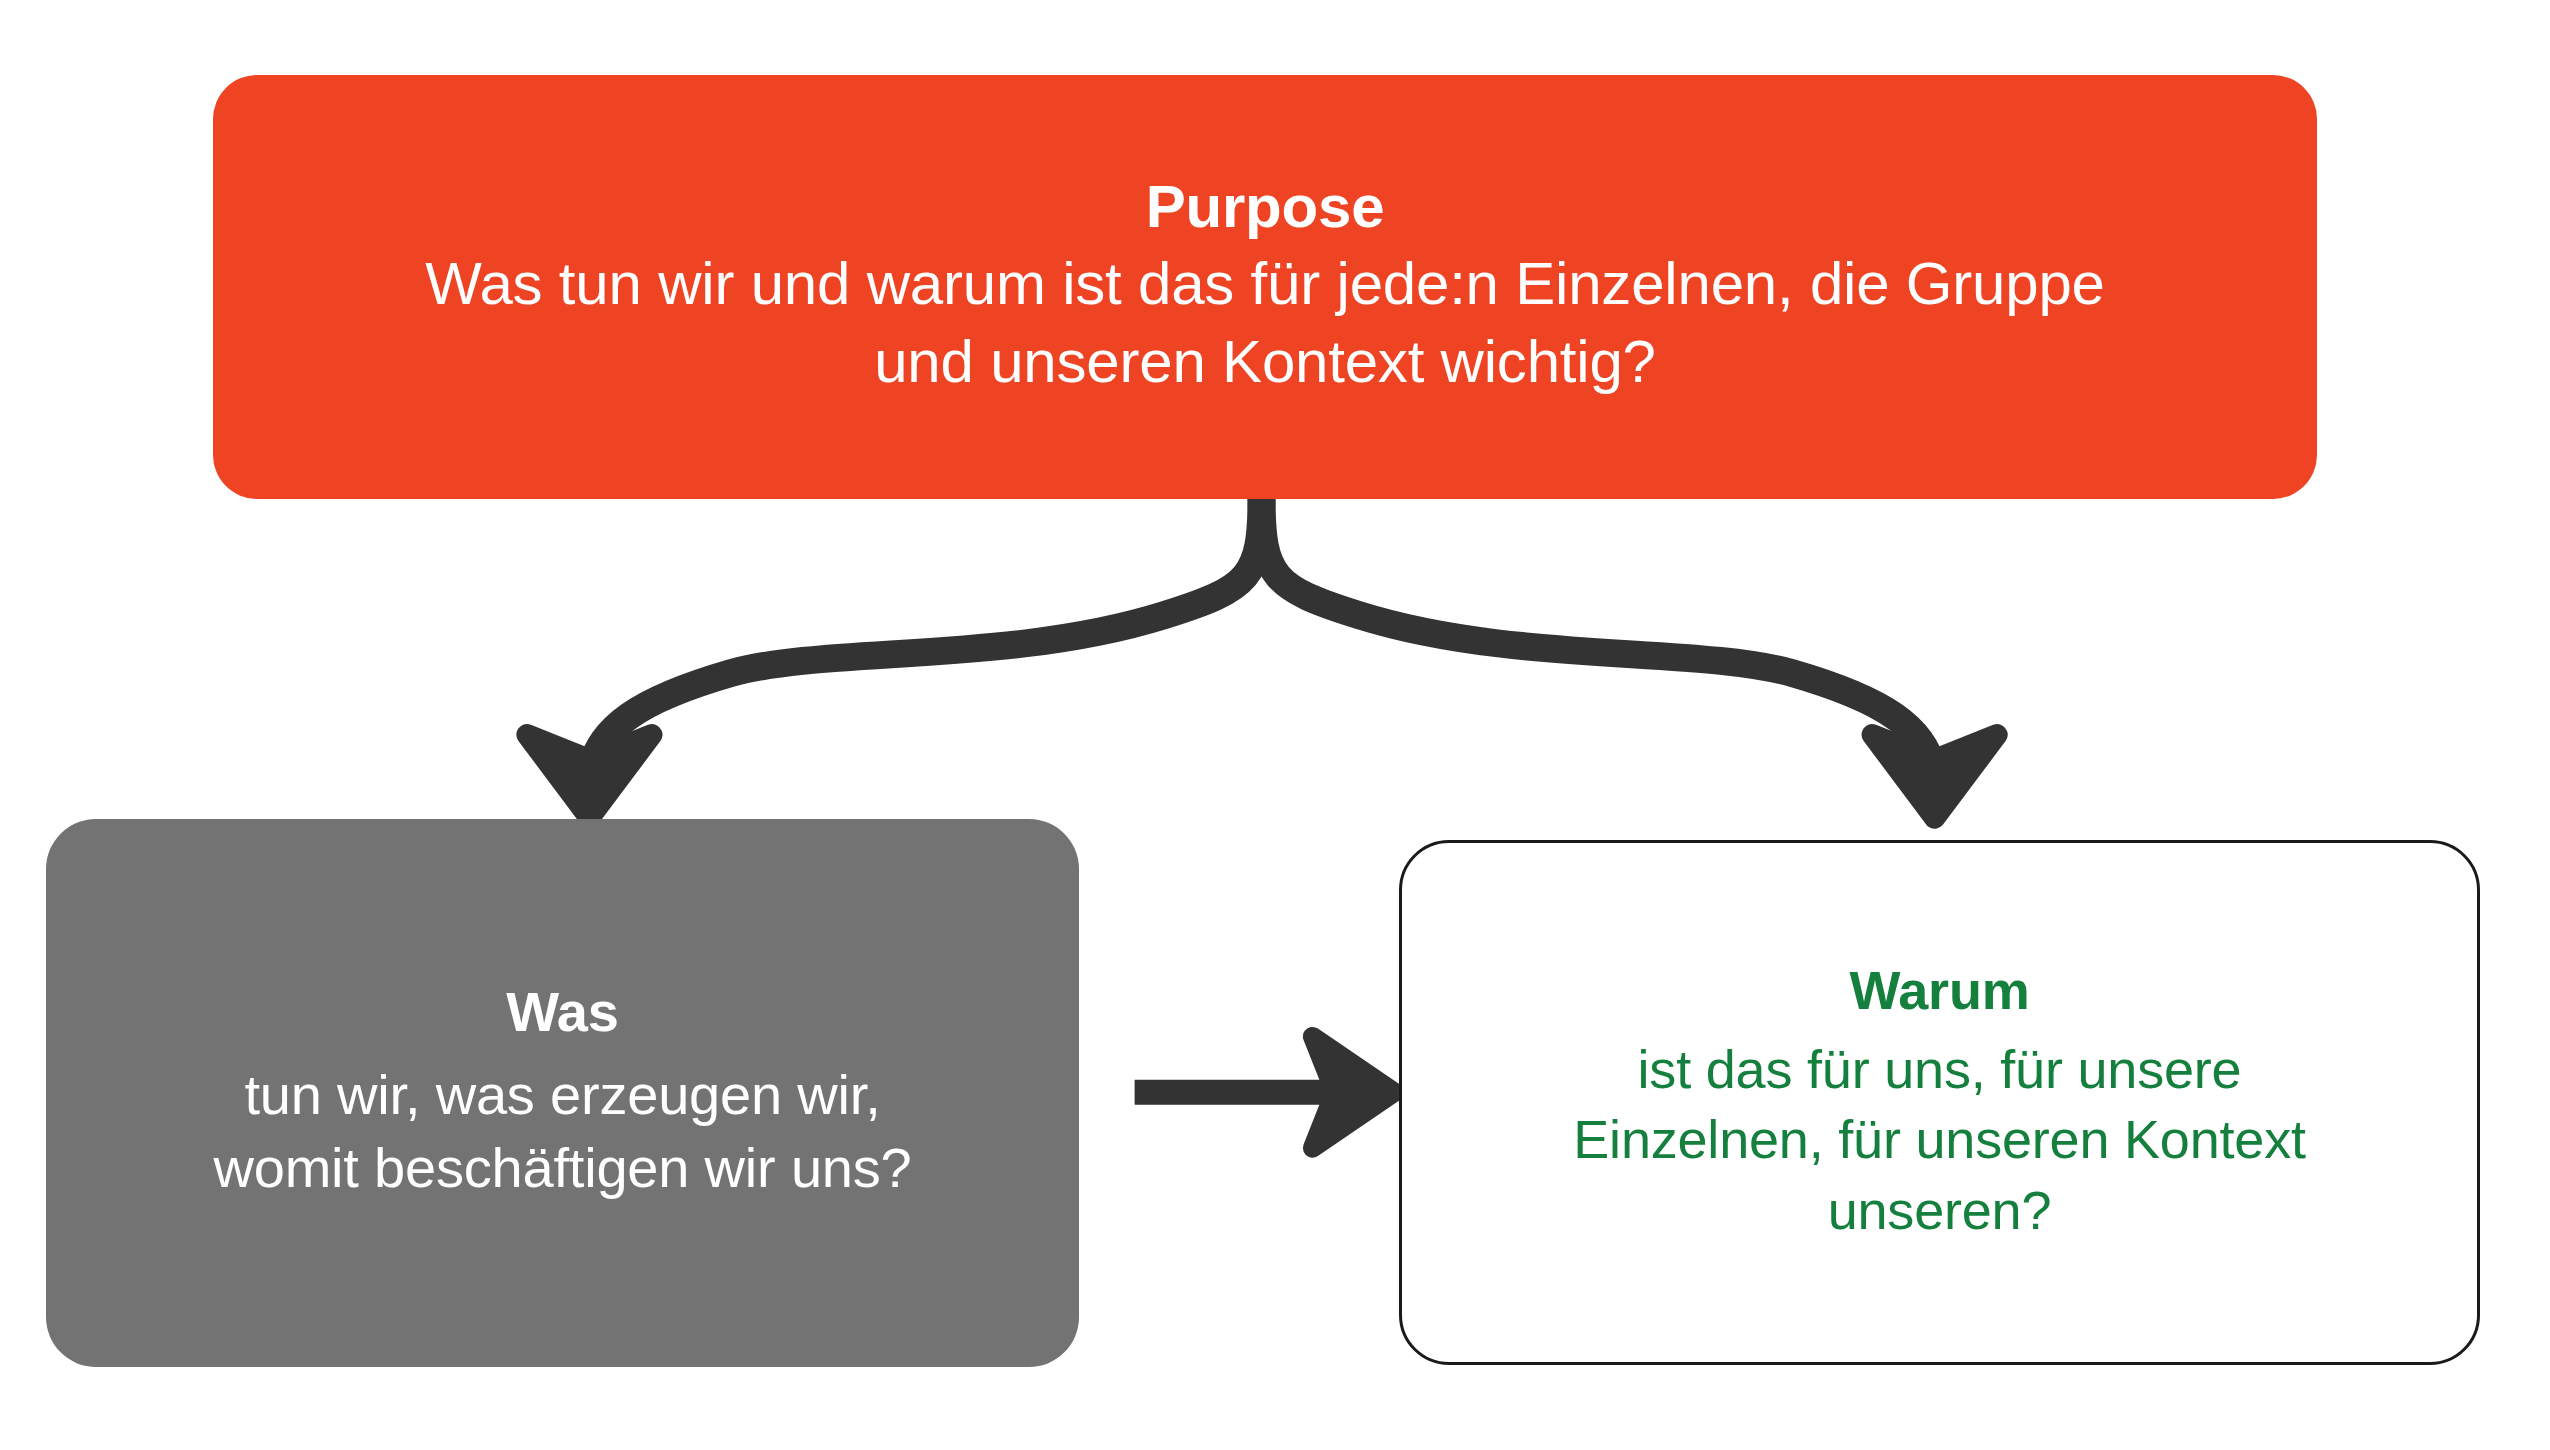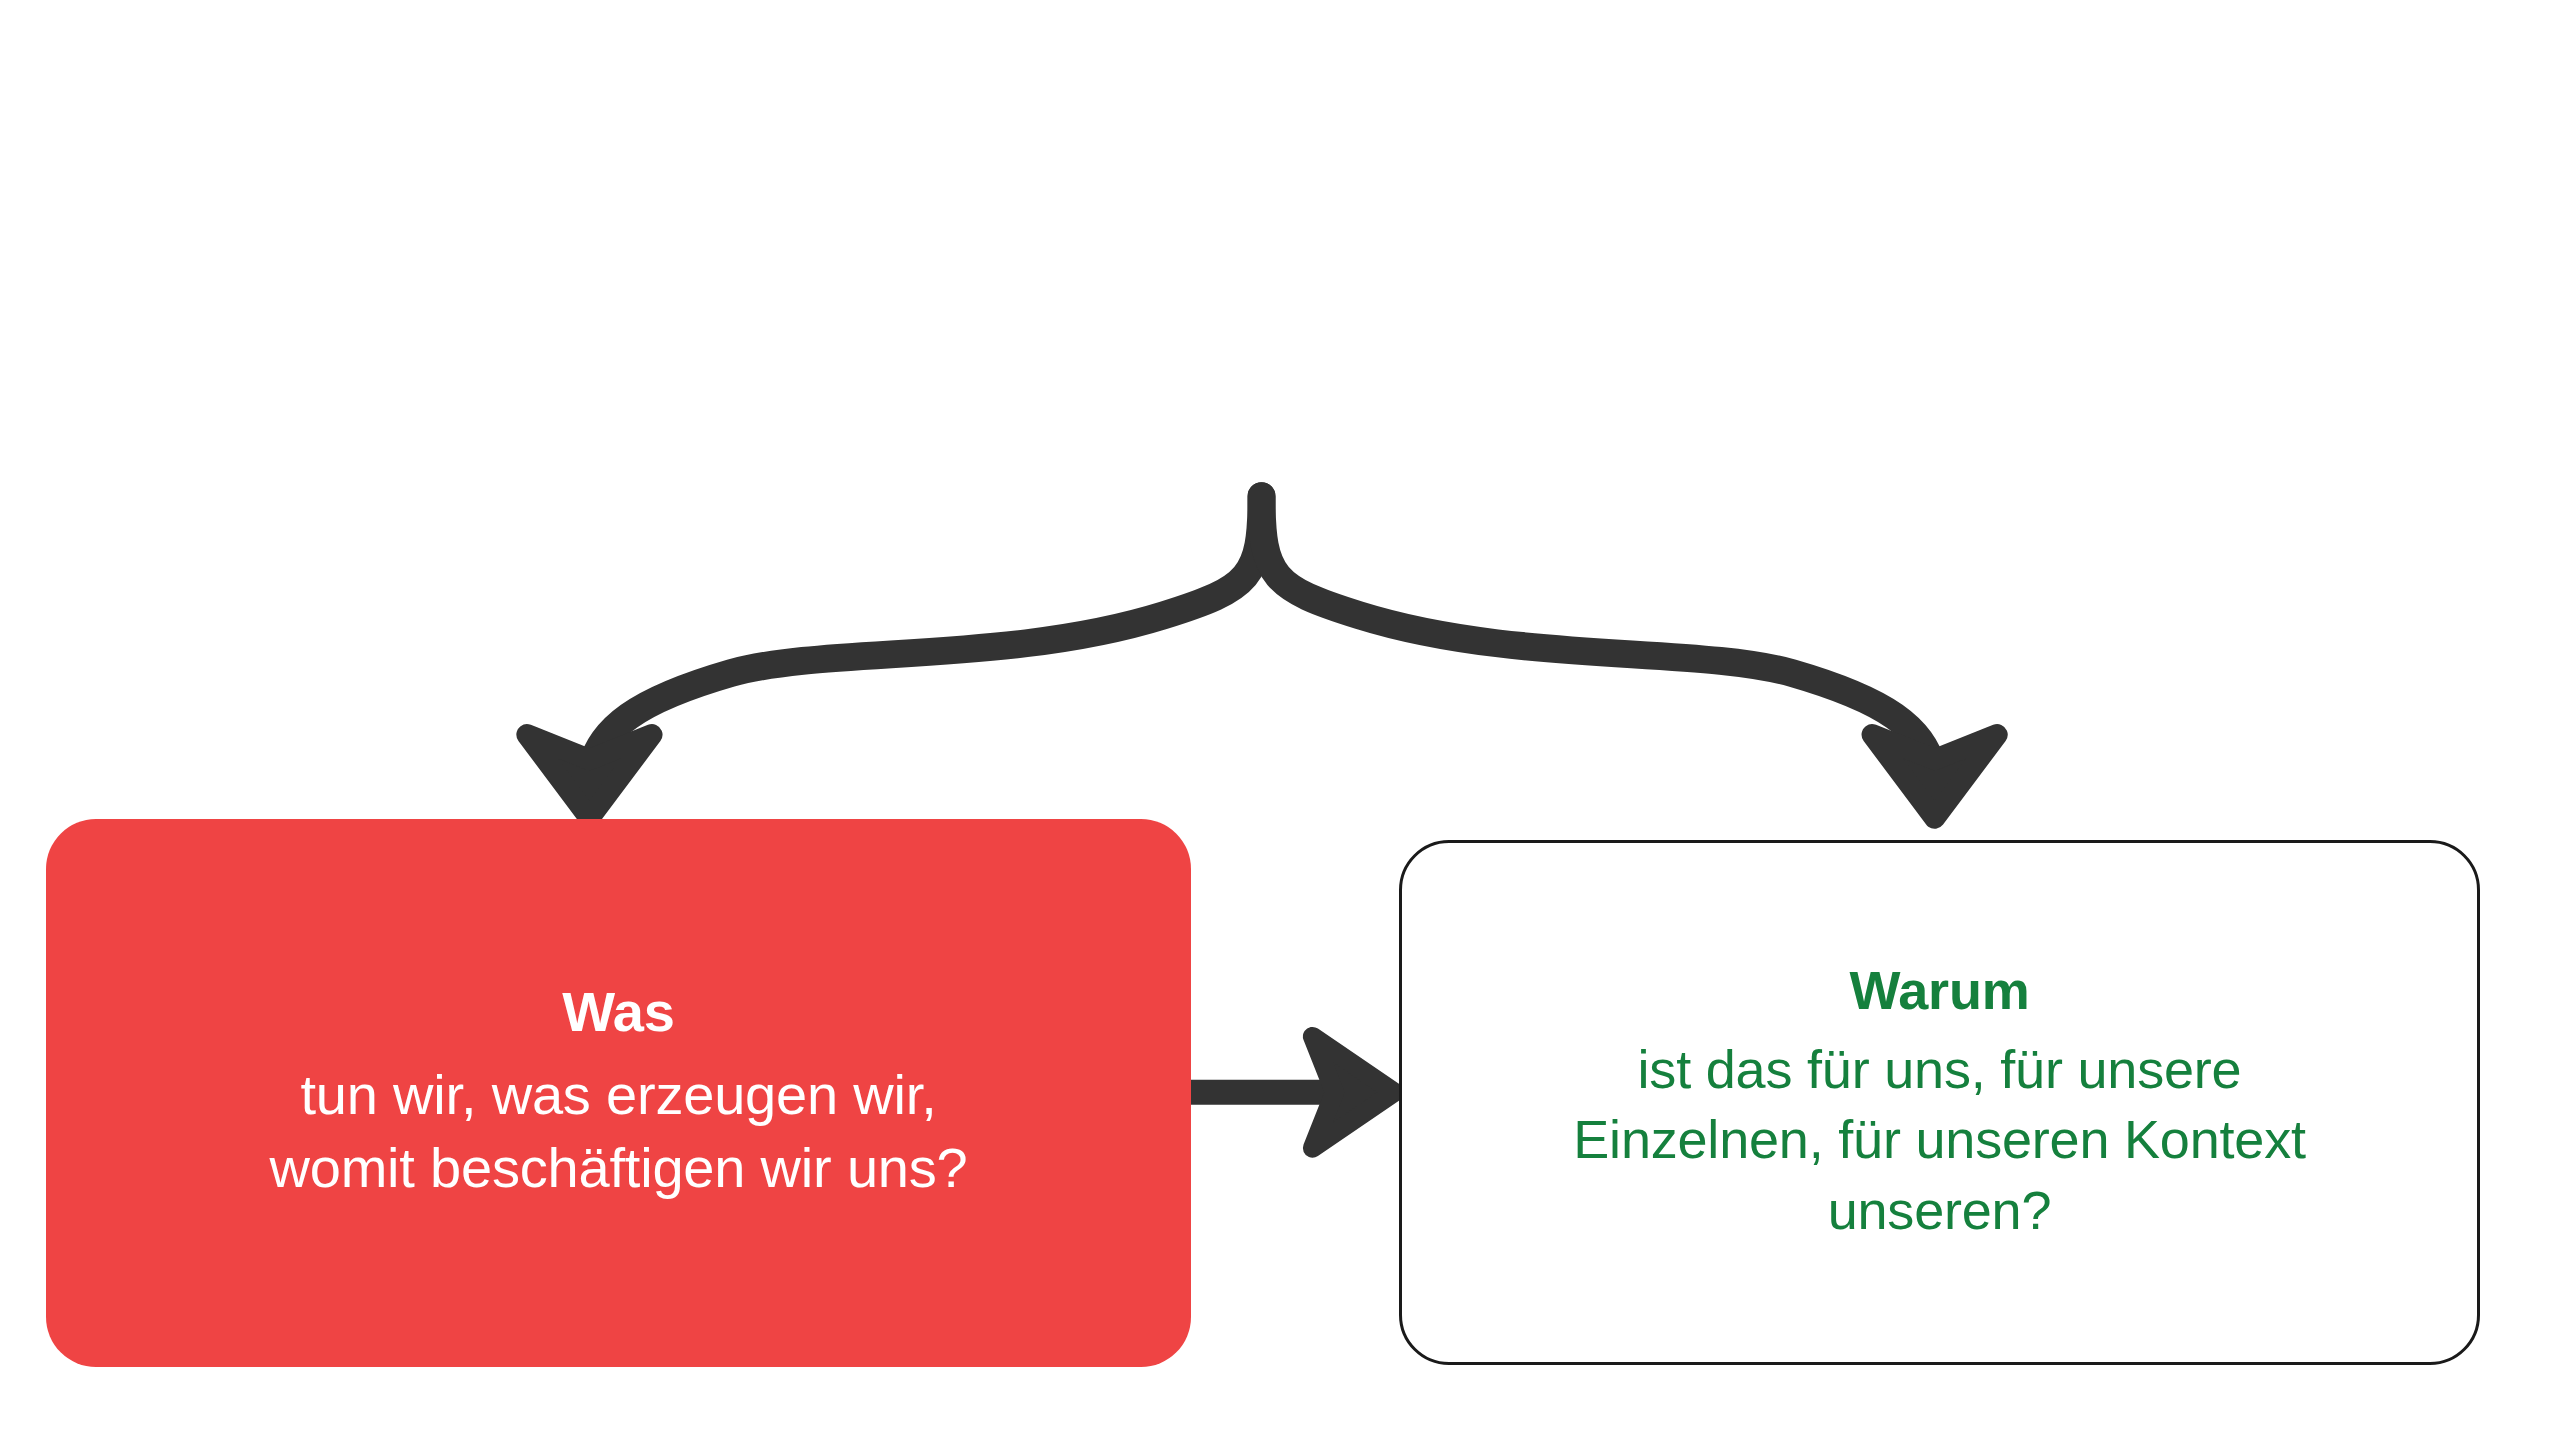--- a/index.html
+++ b/index.html
@@ -69,23 +69,23 @@
     border-radius: 44px;
     color: #ffffff;
   }
   #node-purpose .node-title { font-size: 60px; margin-bottom: 5.8px; }
   #node-purpose .node-body  { font-size: 60px; }
 
   
   #node-was {
     left: 46px;
     top: 819px;
-    width: 1145px;
+    width: 1033px;
     height: 548px;
-    background: #ef4444;
+    background: #737373;
     border-radius: 50px;
     color: #ffffff;
   }
   #node-was .node-title { font-size: 56px; margin-bottom: 15.4px; }
   #node-was .node-body  { font-size: 56px; }
 
   
   #node-warum {
     left: 1399px;
     top: 840px;
@@ -120,20 +120,27 @@
                C 1954 726, 2008 756, 2012 812" fill="none" stroke="#333333" stroke-width="29" stroke-linecap="round" stroke-linejoin="round"></path>
       <polygon points="2012,851 1947,764 2012,790 2077,764" fill="#333333" stroke="#333333" stroke-width="22" stroke-linejoin="round"></polygon>
     </g>
 
     <g>
       <line x1="1180" y1="1136" x2="1400" y2="1136" stroke="#333333" stroke-width="26"></line>
       <polygon points="1450,1136 1365,1078 1388,1136 1365,1194" fill="#333333" stroke="#333333" stroke-width="20" stroke-linejoin="round"></polygon>
     </g>
   </svg>
 
+  <div class="node" id="node-purpose">
+    <div class="node-title">Purpose</div>
+    <div class="node-body">
+      <span class="ln">Was tun wir und warum ist das für jede:n Einzelnen, die Gruppe</span>
+      <span class="ln">und unseren Kontext wichtig?</span>
+    </div>
+  </div>
 
   <div class="node" id="node-was">
     <div class="node-title">Was</div>
     <div class="node-body">
       <span class="ln">tun wir, was erzeugen wir,</span>
       <span class="ln">womit beschäftigen wir uns?</span>
     </div>
   </div>
 
   <div class="node" id="node-warum">

